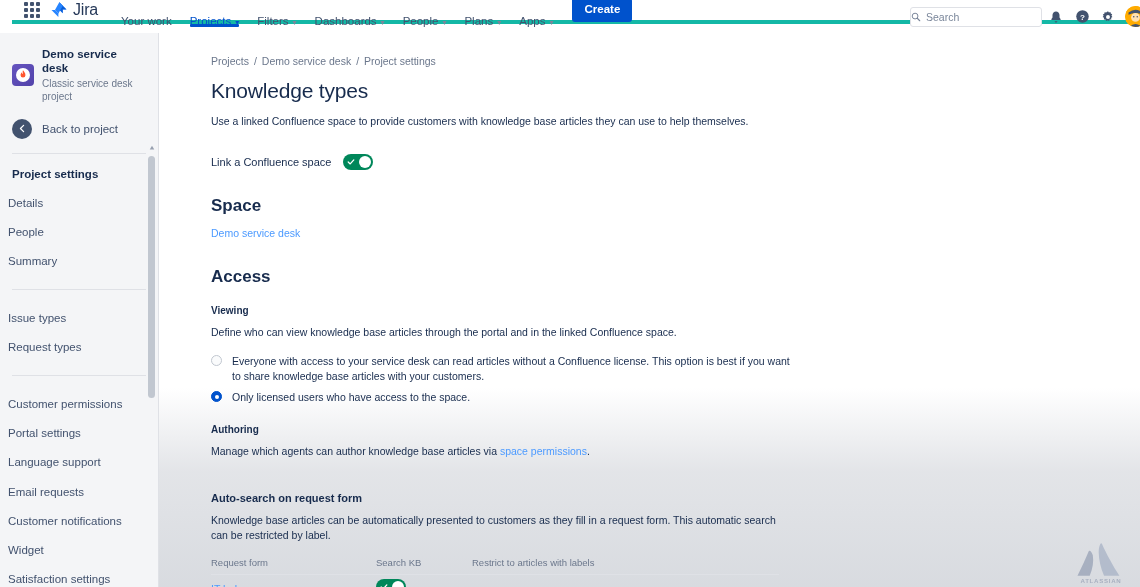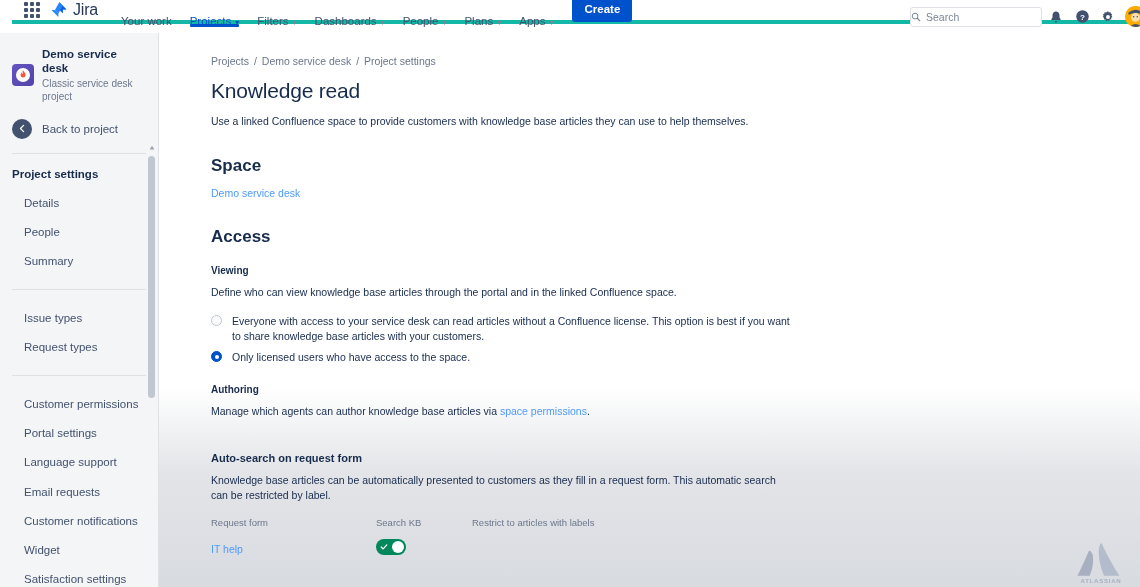--- a/index.html
+++ b/index.html
@@ -99,21 +99,21 @@
     display: flex; align-items: center; justify-content: center; margin-right: 10px; flex: 0 0 auto;
   }
   .back-label { font-size: 11.5px; color: #42526E; }
   .sb-divider { height: 1px; background: #DFE1E6; margin: 0 12px; }
   .sb-section-title {
     font-size: 11.5px; font-weight: bold; color: #172B4D;
     padding: 14px 12px 8px 12px;
   }
   .sb-item {
     display: block; font-size: 11.5px; color: #42526E;
-    padding: 6px 24px; margin: 1px 10px 1px 0; cursor: pointer;
+    padding: 6px 8px; margin: 1px 10px 1px 0; cursor: pointer;
     border-radius: 0 3px 3px 0; line-height: 1.4; white-space: nowrap;
   }
   .sb-group-gap { height: 13px; }
   .sb-scrollbar {
     position: absolute; right: 2px; top: 112px; width: 8px; height: 470px; z-index: 22;
   }
   .sb-scroll-arrow {
     position: absolute; top: 0; left: 1px; width: 6px; height: 6px;
   }
   .sb-scroll-thumb {
@@ -390,23 +390,32 @@
     <div class="content">
 
       <div class="breadcrumb">
         <a>Projects</a>
         <span class="sep">/</span>
         <a>Demo service desk</a>
         <span class="sep">/</span>
         <a>Project settings</a>
       </div>
 
-      <h1 class="page-title">Knowledge read</h1>
+      <h1 class="page-title">Knowledge types</h1>
       <div class="page-desc">Use a linked Confluence space to provide customers with knowledge base articles they can use to help themselves.</div>
 
+      <div class="link-row">
+        <span class="link-label">Link a Confluence space</span>
+        <div class="toggle">
+          <svg class="check" viewBox="0 0 10 10">
+            <path d="M1.5 5 L4 7.4 L8.5 2.4" fill="none" stroke="#ffffff" stroke-width="1.6" stroke-linecap="round" stroke-linejoin="round"></path>
+          </svg>
+          <div class="knob"></div>
+        </div>
+      </div>
 
       <div class="sect-head">Space</div>
       <a class="space-link">Demo service desk</a>
 
       <div class="sect-head">Access</div>
 
       <div class="sect-sub">Viewing</div>
       <div class="para">Define who can view knowledge base articles through the portal and in the linked Confluence space.</div>
 
       <div class="radio-list">

